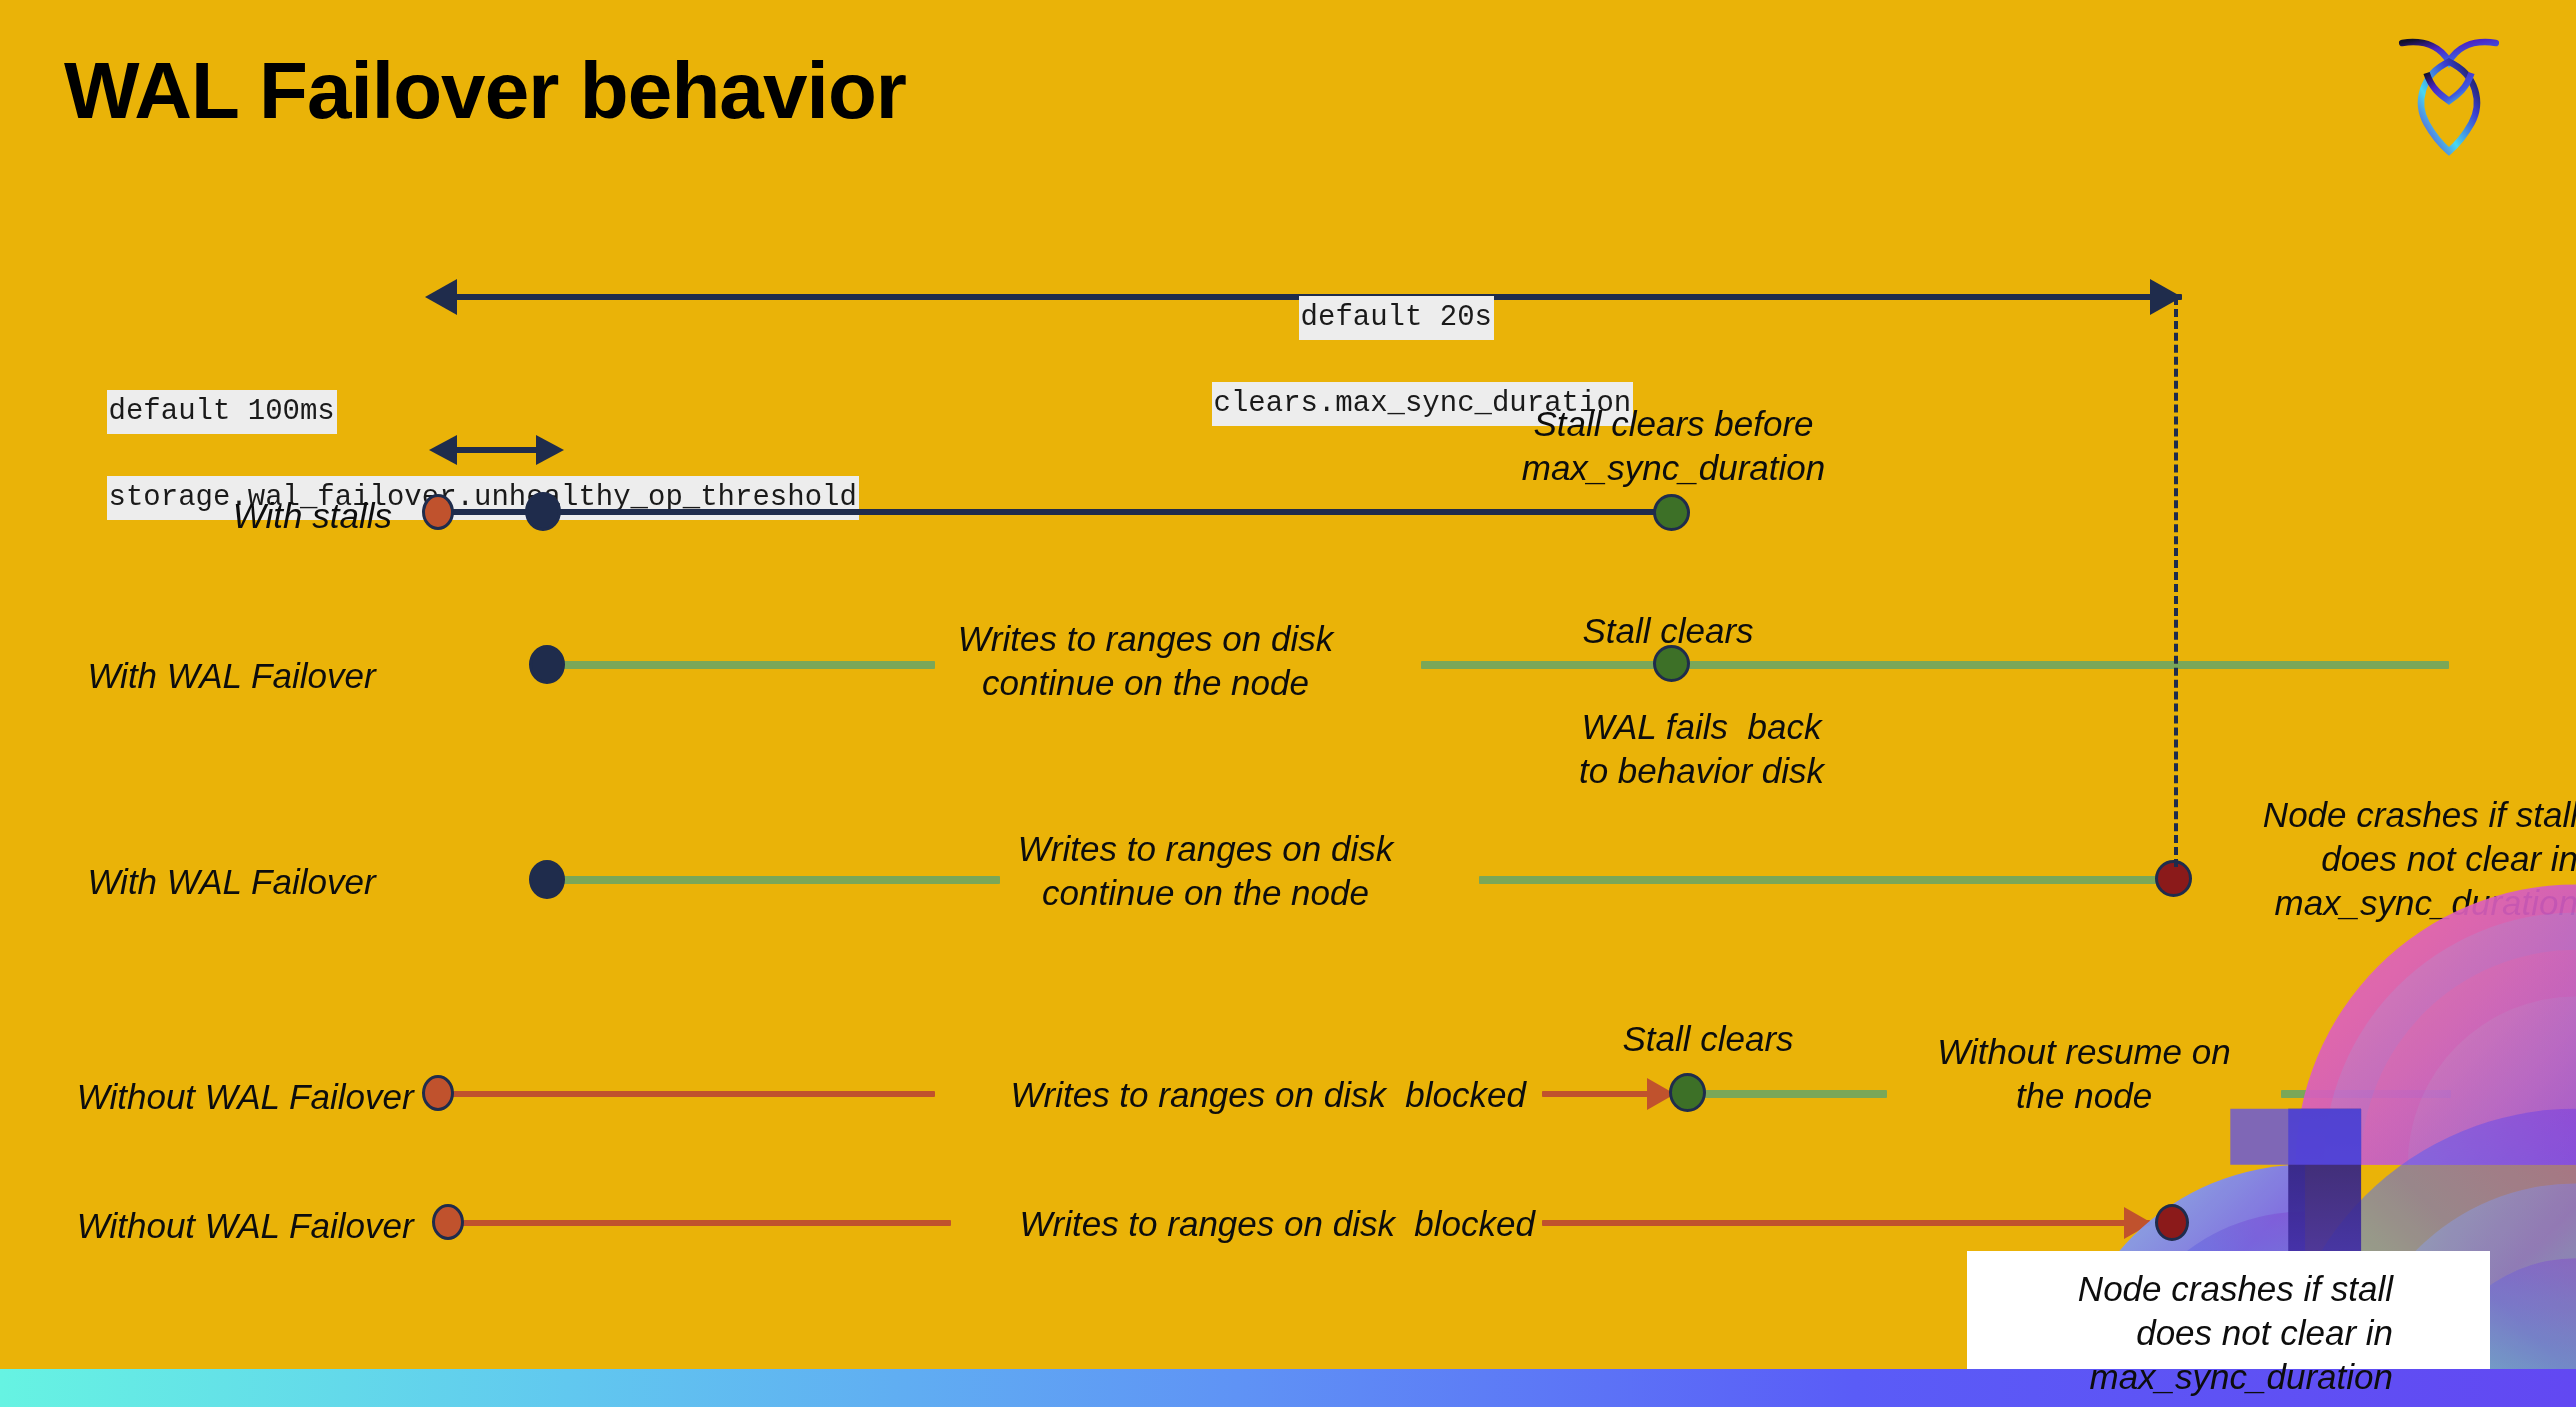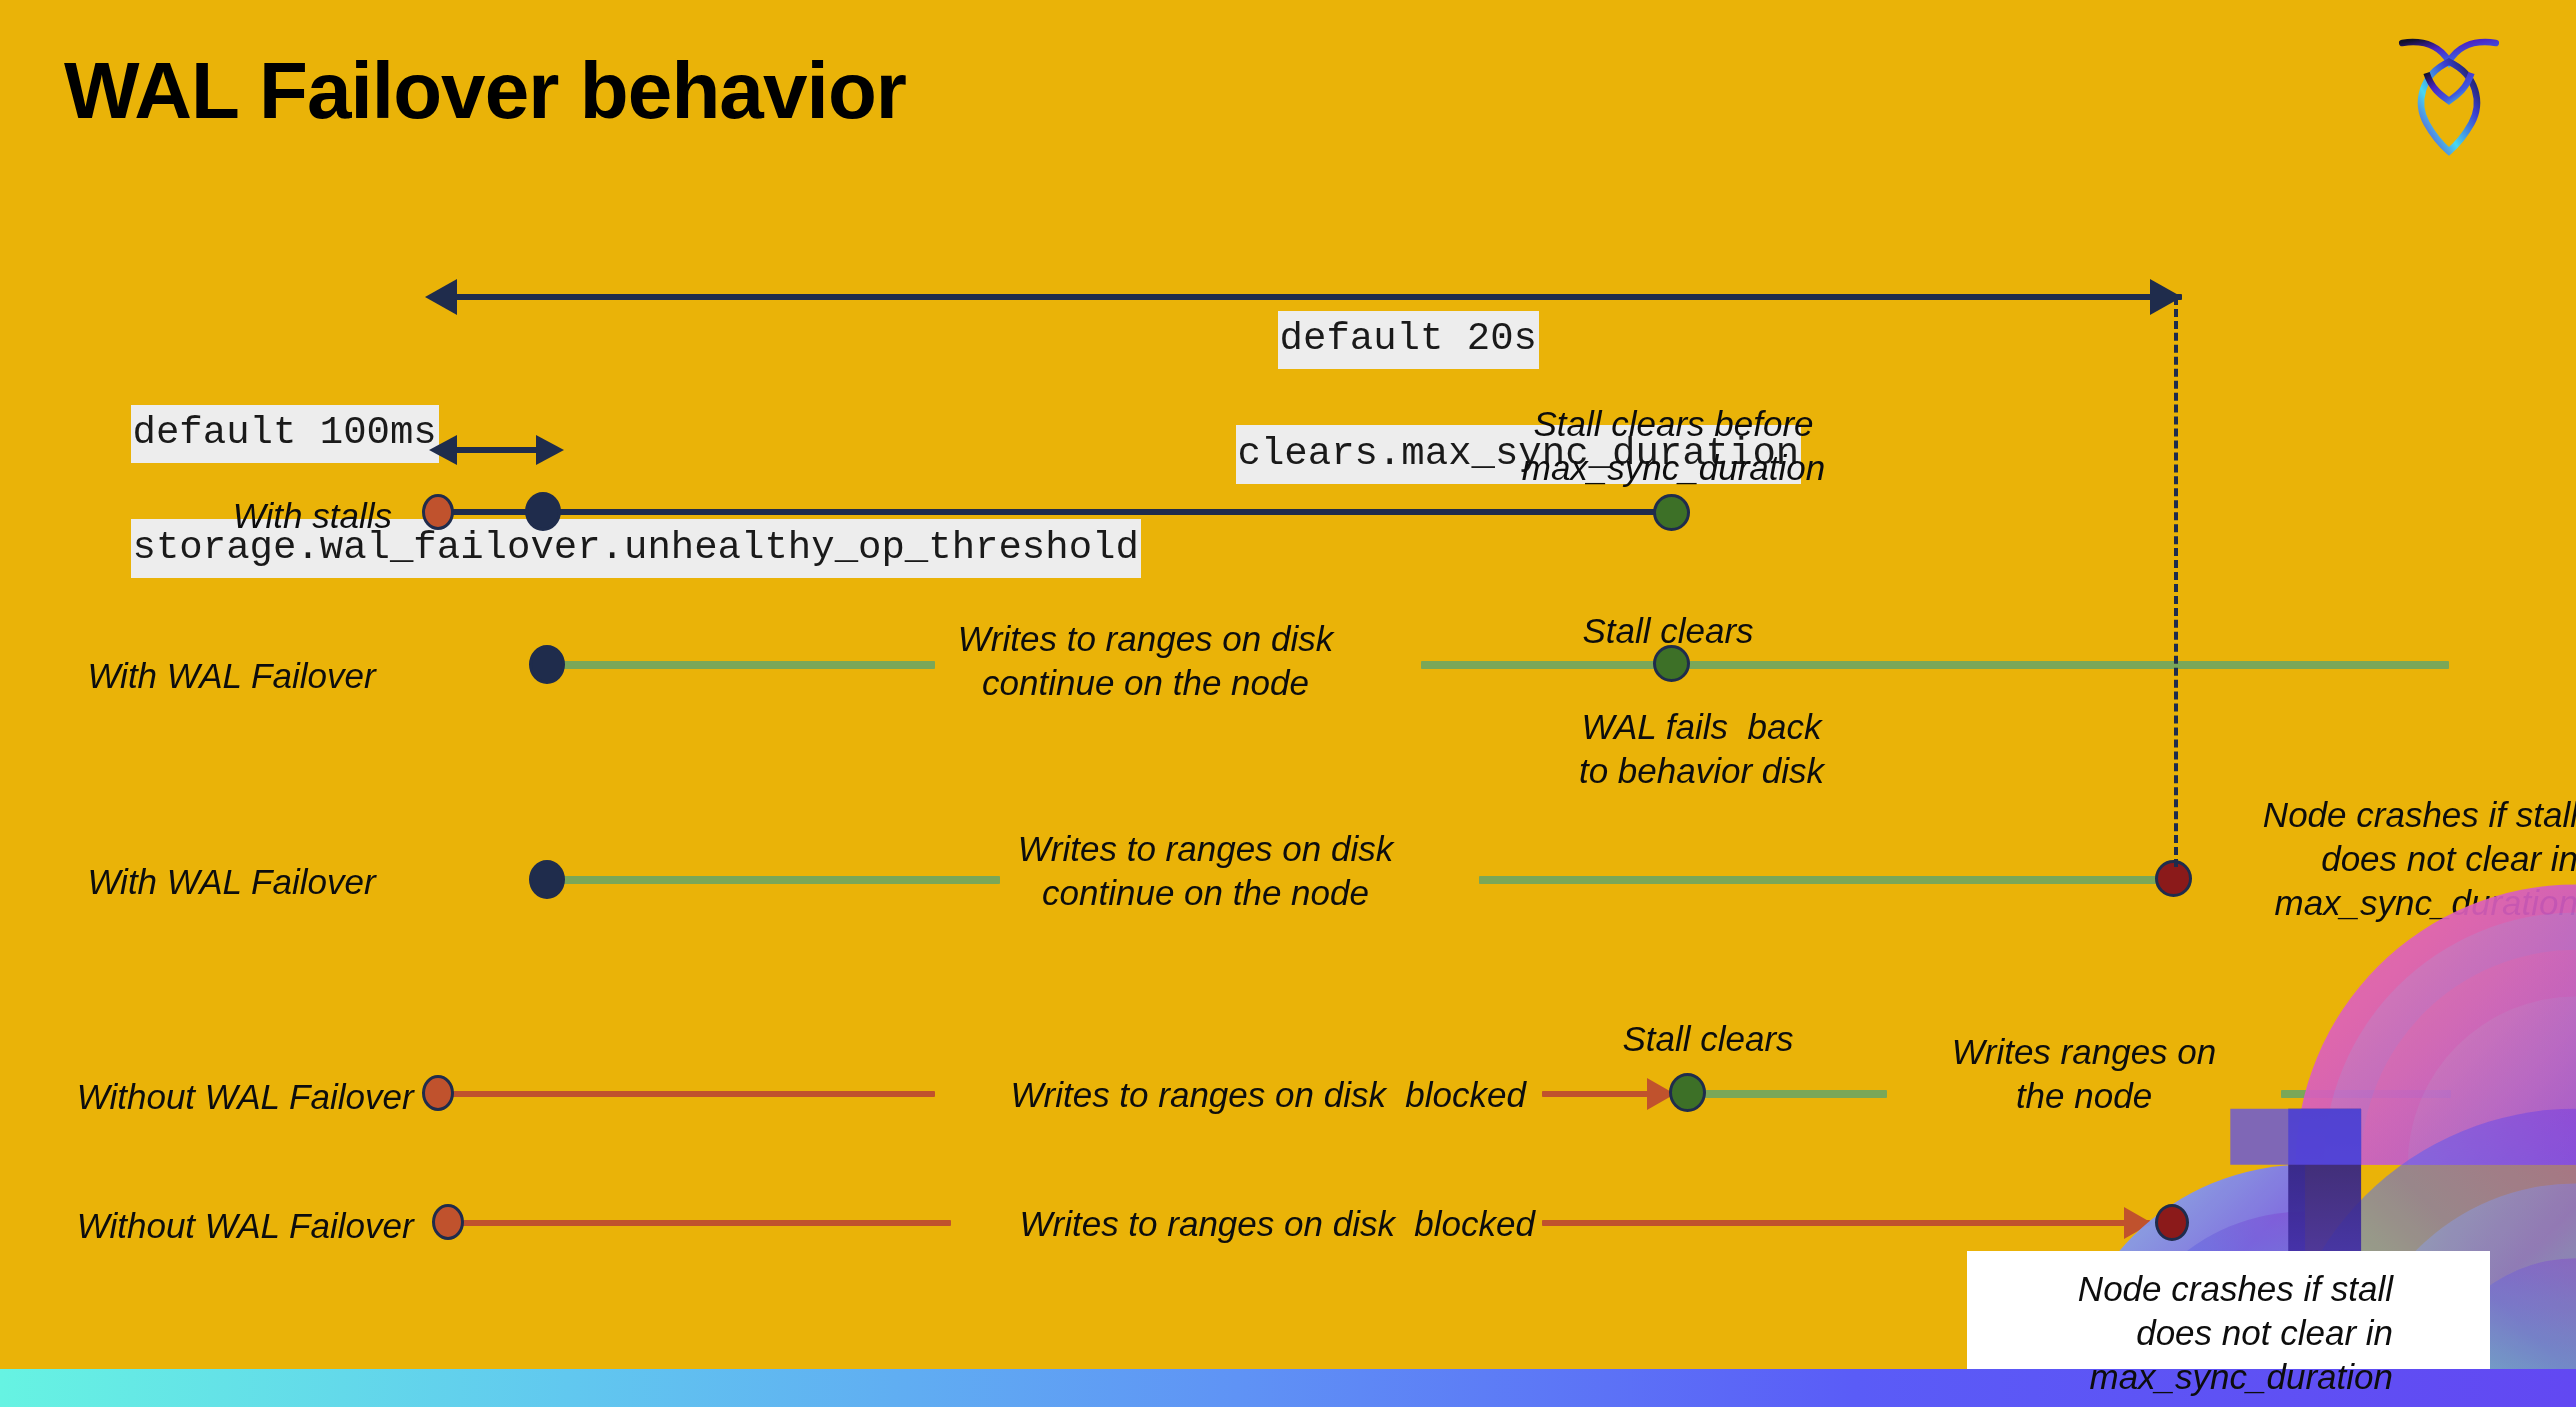--- a/index.html
+++ b/index.html
@@ -56,21 +56,21 @@
     font-style: italic;
   }
   .tx.center { text-align: center; }
   .tx.right  { text-align: right; }
   .tx.left   { text-align: right; }
 
   
   .code-ann {
     position: absolute;
     font-family: "Liberation Mono", "DejaVu Sans Mono", monospace;
-    font-size: 39px;
+    font-size: 29px;
     line-height: 1.45;
     color: #1a1a1a;
     white-space: pre;
   }
   .code-ann span {
     background: #ededed;
     display: inline-block;
     padding: 0.9px 1.9px;
   }
 
@@ -249,21 +249,21 @@
   <div class="hline red" style="left:1542px; top:1091px; width:131px;"></div>
   <div class="arrow-r red" style="left:1647px; top:1078px;"></div>
   <div class="hline green" style="left:1694px; top:1090px; width:193px;"></div>
   <div class="hline green" style="left:2281px; top:1090px; width:170px;"></div>
 
   <div class="dot orange" style="left:422px; top:1075px; width:32px; height:36px;"></div>
   <div class="dot green" style="left:1669px; top:1073px; width:37px; height:39px;"></div>
 
   <div class="tx left" style="left:946px; top:1073px; width:580px;">Writes to ranges on disk  blocked</div>
   <div class="tx center" style="left:1568px; top:1017px; width:280px;">Stall clears</div>
-  <div class="tx center" style="left:1925px; top:1030px; width:318px; white-space:pre;">Writes ranges on
+  <div class="tx center" style="left:1925px; top:1030px; width:318px; white-space:pre;">Without resume on
 the node</div>
 
   <div class="tx left" style="left:20.6px; top:1204px; width:393px;">Without WAL Failover</div>
 
   <div class="hline red" style="left:456px; top:1220px; width:495px;"></div>
   <div class="hline red" style="left:1542px; top:1220px; width:608px;"></div>
   <div class="arrow-r red" style="left:2124px; top:1207px;"></div>
 
   <div class="dot orange" style="left:432px; top:1204px; width:32px; height:36px;"></div>
 

